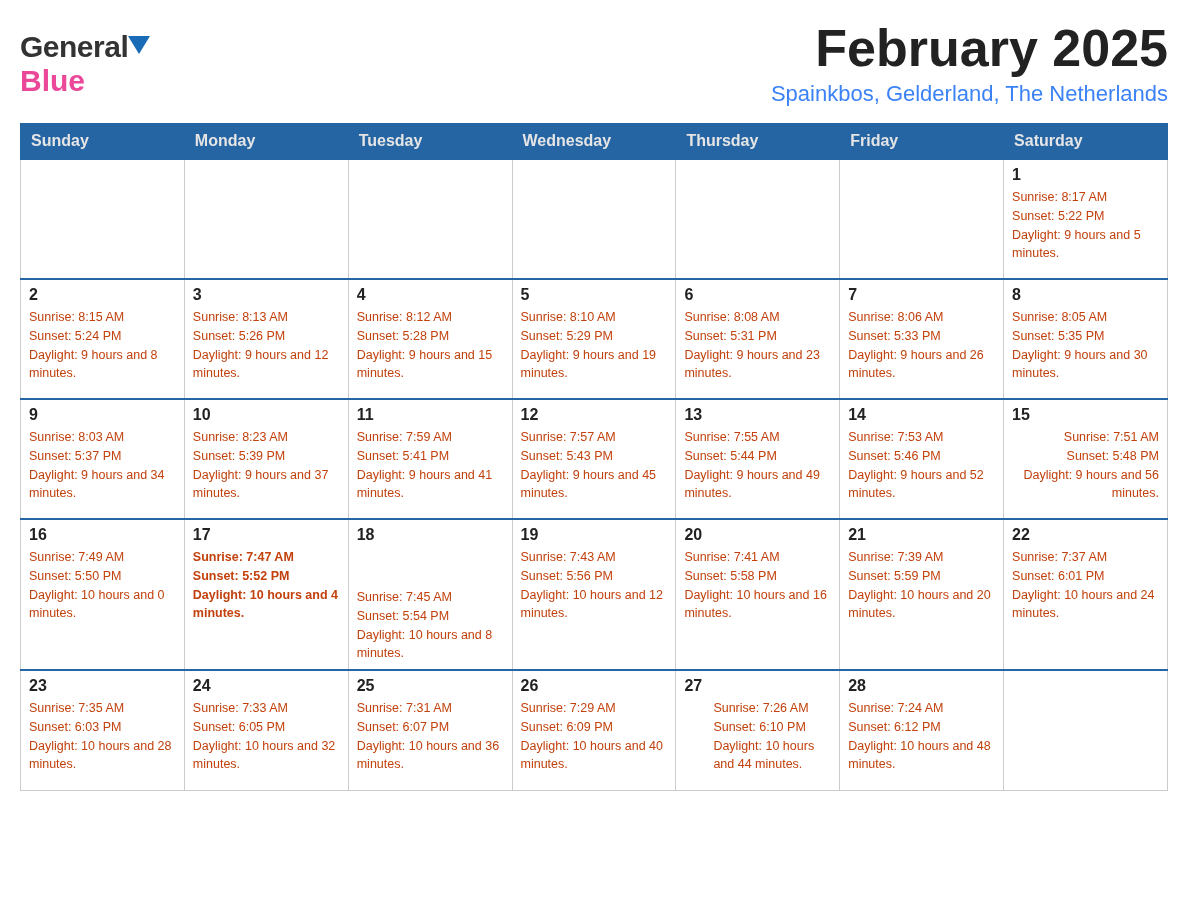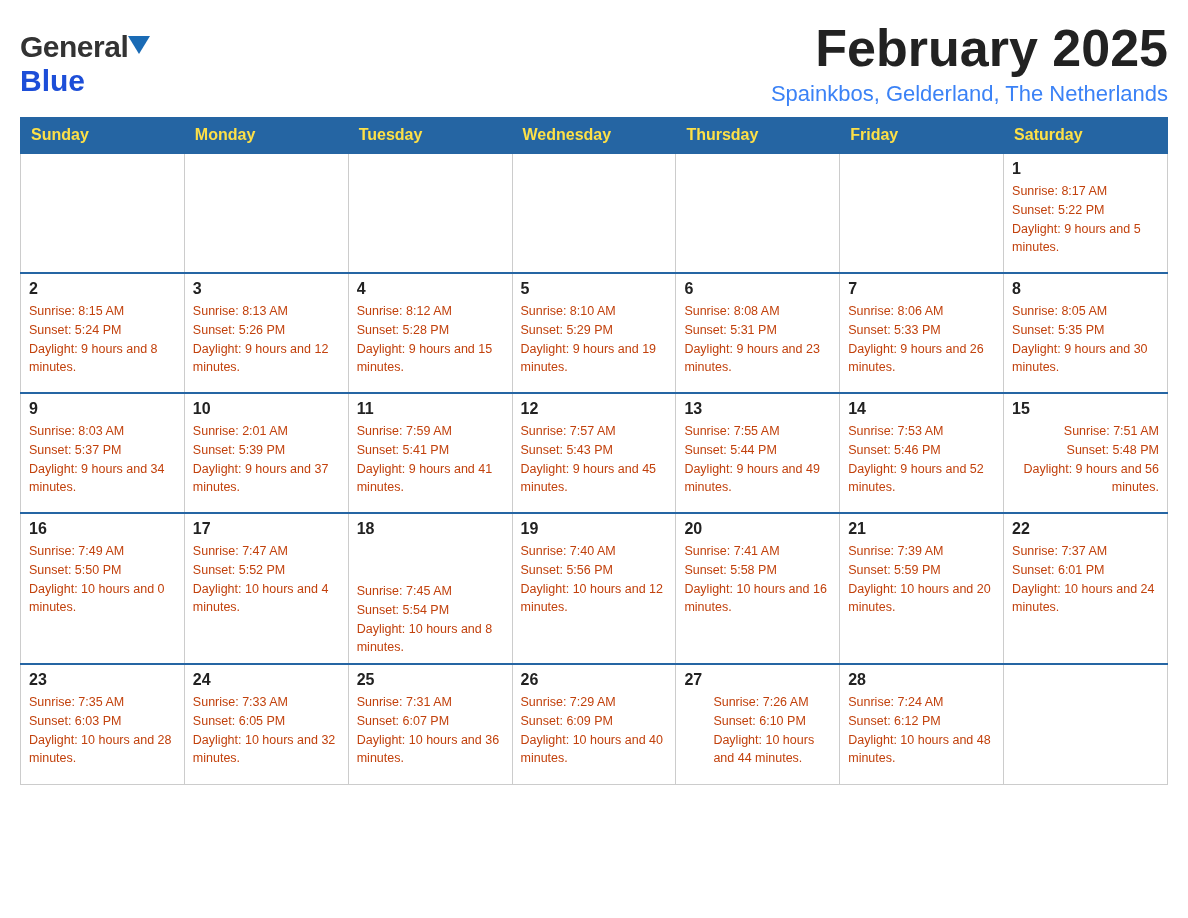--- a/index.html
+++ b/index.html
@@ -8,21 +8,21 @@
       background: #fff;
       color: #333;
       padding: 20px;
       width: 1188px;
       min-height: 918px;
     }
     .header-area {
       display: flex;
       justify-content: space-between;
       align-items: flex-start;
-      margin-bottom: 10px;
+      margin-bottom: 16px;
     }
     .logo {
       display: flex;
       flex-direction: column;
       align-items: flex-start;
       padding-top: 10px;
     }
     .title-area {
       text-align: right;
     }
@@ -37,21 +37,21 @@
       color: #3b82f6;
       margin-top: 4px;
     }
     .calendar-table {
       width: 100%;
       border-collapse: collapse;
       table-layout: fixed;
     }
     .calendar-table th {
       background-color: #2565a3;
-      color: #fde047;
+      color: #e5e5e5;
       padding: 8px 10px;
       font-size: 16px;
       font-weight: bold;
       border: 1px solid #2565a3;
       text-align: left;
     }
     .calendar-table td {
       border: 1px solid #ccc;
       vertical-align: top;
       padding: 6px 8px;
@@ -83,21 +83,21 @@
       display: flex;
       align-items: center;
     }
     .logo-general {
       font-size: 30px;
       font-weight: bold;
       color: #333;
       letter-spacing: -0.5px;
     }
     .logo-blue-text {
-      color: #1d4ed8;
+      color: #ec4899;
       font-size: 30px;
       font-weight: bold;
       text-align: right;
     }
   </style>
 </head>
 <body>
 
 <div class="header-area">
   <div class="logo">
@@ -192,21 +192,21 @@
       </tr>
       <tr>
         <td>
           <span class="day-number">9</span>
           <div class="day-info" style="white-space: pre-line;">Sunrise: 8:03 AM
 Sunset: 5:37 PM
 Daylight: 9 hours and 34 minutes.</div>
         </td>
         <td>
           <span class="day-number">10</span>
-          <div class="day-info" style="white-space: pre-line;">Sunrise: 2:01 AM
+          <div class="day-info" style="white-space: pre-line;">Sunrise: 8:23 AM
 Sunset: 5:39 PM
 Daylight: 9 hours and 37 minutes.</div>
         </td>
         <td>
           <span class="day-number">11</span>
           <div class="day-info" style="white-space: pre-line;">Sunrise: 7:59 AM
 Sunset: 5:41 PM
 Daylight: 9 hours and 41 minutes.</div>
         </td>
         <td>
@@ -236,33 +236,33 @@
       </tr>
       <tr>
         <td>
           <span class="day-number">16</span>
           <div class="day-info" style="white-space: pre-line;">Sunrise: 7:49 AM
 Sunset: 5:50 PM
 Daylight: 10 hours and 0 minutes.</div>
         </td>
         <td>
           <span class="day-number">17</span>
-          <div class="day-info" style="white-space: pre-line;">Sunrise: 7:47 AM
+          <div class="day-info" style="white-space: pre-line; font-weight: bold;">Sunrise: 7:47 AM
 Sunset: 5:52 PM
 Daylight: 10 hours and 4 minutes.</div>
         </td>
         <td>
           <span class="day-number">18</span>
           <div class="day-info" style="white-space: pre-line; margin-top: 44px;">Sunrise: 7:45 AM
 Sunset: 5:54 PM
 Daylight: 10 hours and 8 minutes.</div>
         </td>
         <td>
           <span class="day-number">19</span>
-          <div class="day-info" style="white-space: pre-line;">Sunrise: 7:40 AM
+          <div class="day-info" style="white-space: pre-line;">Sunrise: 7:43 AM
 Sunset: 5:56 PM
 Daylight: 10 hours and 12 minutes.</div>
         </td>
         <td>
           <span class="day-number">20</span>
           <div class="day-info" style="white-space: pre-line;">Sunrise: 7:41 AM
 Sunset: 5:58 PM
 Daylight: 10 hours and 16 minutes.</div>
         </td>
         <td>

